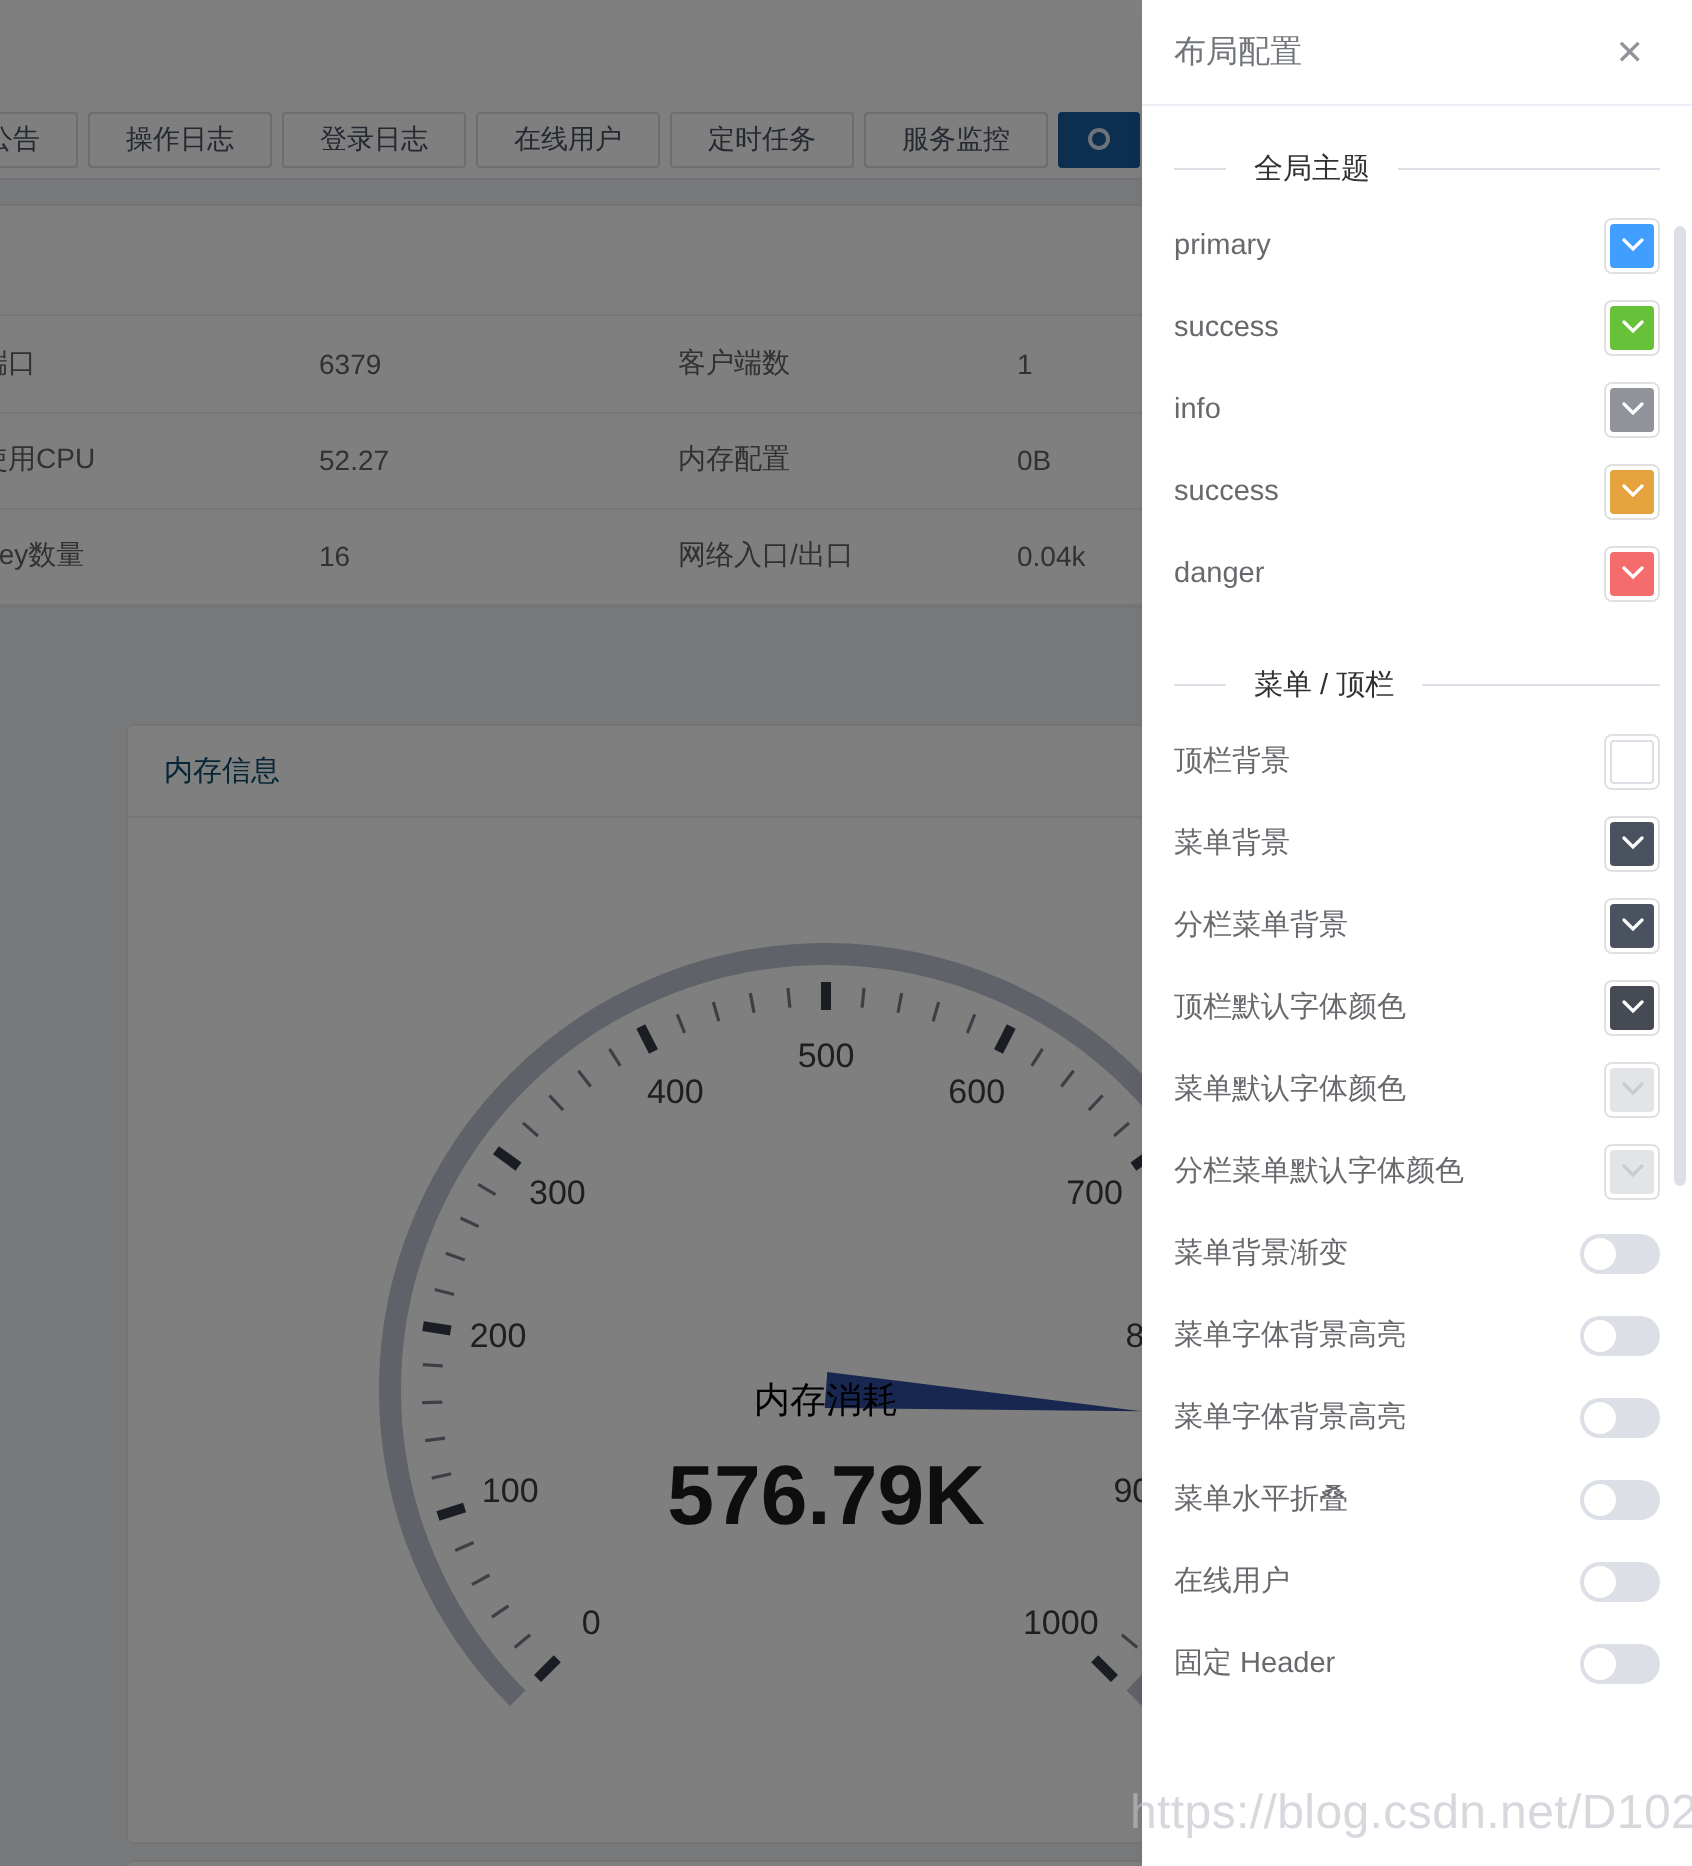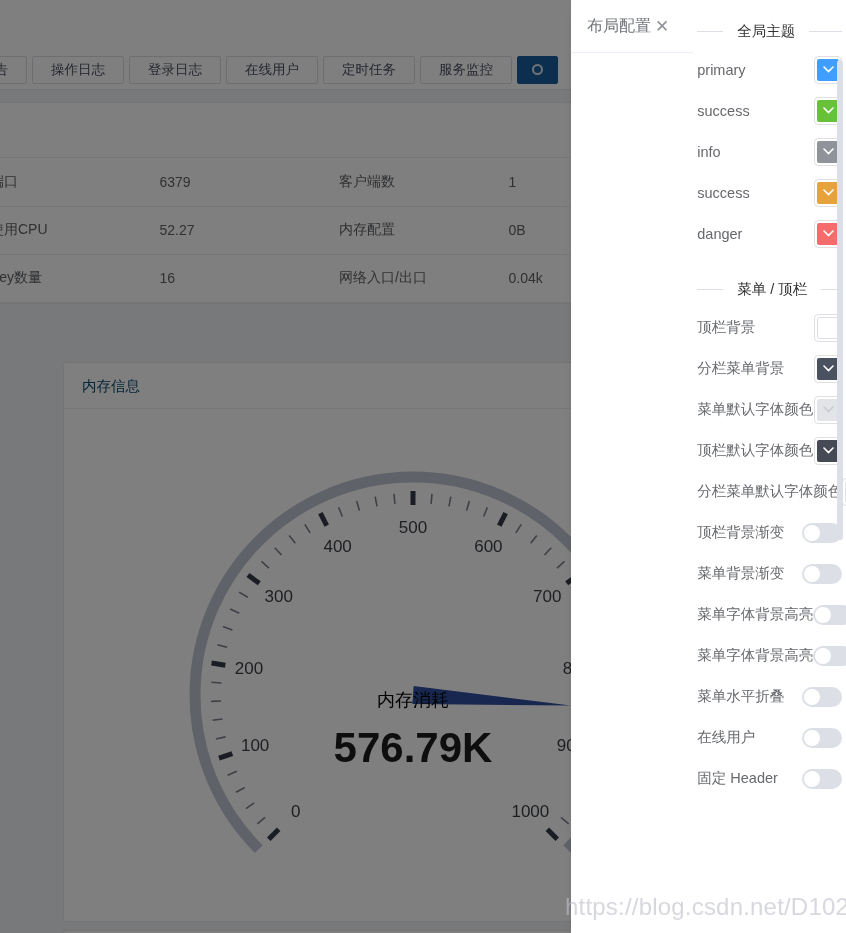--- a/index.html
+++ b/index.html
@@ -23,21 +23,21 @@
     width: 22px; height: 22px; border-radius: 50%;
     border: 1px solid #6b7280; color: #5a6372;
     font-size: 11px; line-height: 20px; text-align: center;
     margin-left: 14px; user-select: none;
   }
   .hdr-icon.flat { border: none; font-size: 15px; }
 
   .tabbar {
     position: absolute; left: 0; top: 50px; width: 846px; height: 40px;
     background: #ffffff; border-bottom: 1px solid #e4e7ed;
-    display: flex; align-items: center; padding-left: 4px;
+    display: flex; align-items: center; padding-left: 16px;
   }
   .tab {
     height: 28px; line-height: 26px; padding: 0 18px;
     border: 1px solid #d8dce5; background: #fff; color: #495060;
     font-size: 13.5px; margin-right: 5px; white-space: nowrap;
     border-radius: 2px;
   }
   .tab:first-child { margin-left: -42px; }
   .tab.active {
     background: #1b5e9e; border-color: #1b5e9e; color: #fff;
@@ -92,36 +92,36 @@
   .card-bottom-head { height: 46px; border-bottom: 1px solid #ebeef5; }
 
   
   #overlay {
     position: absolute; inset: 0; background: rgba(0,0,0,0.5); z-index: 20;
   }
 
   
   #drawer {
     position: absolute; right: 0; top: 0; width: 275px; height: 933px;
-    background: #ffffff; z-index: 30; display: flex; flex-direction: row;
+    background: #ffffff; z-index: 30; display: flex; flex-direction: column;
     box-shadow: 0 8px 10px -5px rgba(0,0,0,.2);
   }
   .drawer-head {
     height: 53px; flex: none; display: flex; align-items: center;
     padding: 0 20px 0 16px; border-bottom: 1px solid #ebeef5;
   }
   .drawer-title { font-size: 16px; color: #72767b; flex: 1; }
   .drawer-close {
     font-size: 17px; color: #909399; line-height: 1; cursor: pointer;
     padding: 2px 4px;
   }
   .drawer-body {
     flex: 1; overflow: hidden; position: relative; padding: 0 16px 0 16px;
   }
-  .drawer-scroll { position: absolute; inset: 0; padding: 0 4px; }
+  .drawer-scroll { position: absolute; inset: 0; padding: 0 16px; }
 
   .divider {
     display: flex; align-items: center; margin: 22px 0 8px 0;
     font-size: 14.5px; color: #303133; white-space: nowrap;
   }
   .divider .ln { height: 1px; background: #dcdfe6; flex: none; }
   .divider .ln.left { width: 26px; margin-right: 14px; }
   .divider .ln.right { flex: 1; margin-left: 14px; }
   .divider.s2 { margin-top: 26px; }
 
@@ -370,63 +370,67 @@
             <span>菜单 / 顶栏</span>
             <span class="ln right"></span>
           </div>
           <div class="row">
             <div class="lbl">顶栏背景</div>
             <div class="picker plain">
               <div class="sw"></div>
             </div>
           </div>
           <div class="row">
+            <div class="lbl">菜单背景</div>
+            <div class="picker">
+              <div class="sw" style="background: rgb(74, 82, 96);">
+                <svg width="11" height="7" viewBox="0 0 11 7">
+                  <path d="M1 1 L5.5 5.5 L10 1" fill="none" stroke="#ffffff" stroke-width="1.6" stroke-linecap="round"></path>
+                </svg>
+              </div>
+            </div>
+          </div>
+          <div class="row">
             <div class="lbl">分栏菜单背景</div>
             <div class="picker">
               <div class="sw" style="background: rgb(74, 82, 96);">
                 <svg width="11" height="7" viewBox="0 0 11 7">
                   <path d="M1 1 L5.5 5.5 L10 1" fill="none" stroke="#ffffff" stroke-width="1.6" stroke-linecap="round"></path>
                 </svg>
               </div>
             </div>
           </div>
           <div class="row">
+            <div class="lbl">顶栏默认字体颜色</div>
+            <div class="picker">
+              <div class="sw" style="background: rgb(69, 74, 85);">
+                <svg width="11" height="7" viewBox="0 0 11 7">
+                  <path d="M1 1 L5.5 5.5 L10 1" fill="none" stroke="#ffffff" stroke-width="1.6" stroke-linecap="round"></path>
+                </svg>
+              </div>
+            </div>
+          </div>
+          <div class="row">
             <div class="lbl">菜单默认字体颜色</div>
             <div class="picker">
               <div class="sw" style="background: rgb(226, 228, 232);">
                 <svg width="11" height="7" viewBox="0 0 11 7">
                   <path d="M1 1 L5.5 5.5 L10 1" fill="none" stroke="#c8ccd2" stroke-width="1.6" stroke-linecap="round"></path>
                 </svg>
               </div>
             </div>
           </div>
           <div class="row">
-            <div class="lbl">顶栏默认字体颜色</div>
-            <div class="picker">
-              <div class="sw" style="background: rgb(69, 74, 85);">
-                <svg width="11" height="7" viewBox="0 0 11 7">
-                  <path d="M1 1 L5.5 5.5 L10 1" fill="none" stroke="#ffffff" stroke-width="1.6" stroke-linecap="round"></path>
-                </svg>
-              </div>
-            </div>
-          </div>
-          <div class="row">
             <div class="lbl">分栏菜单默认字体颜色</div>
             <div class="picker">
               <div class="sw" style="background: rgb(226, 228, 232);">
                 <svg width="11" height="7" viewBox="0 0 11 7">
                   <path d="M1 1 L5.5 5.5 L10 1" fill="none" stroke="#c8ccd2" stroke-width="1.6" stroke-linecap="round"></path>
                 </svg>
               </div>
-            </div>
-          </div>
-          <div class="row">
-            <div class="lbl">顶栏背景渐变</div>
-            <div class="switch">
-              <div class="knob"></div>
             </div>
           </div>
           <div class="row">
             <div class="lbl">菜单背景渐变</div>
             <div class="switch">
               <div class="knob"></div>
             </div>
           </div>
           <div class="row">
             <div class="lbl">菜单字体背景高亮</div>

